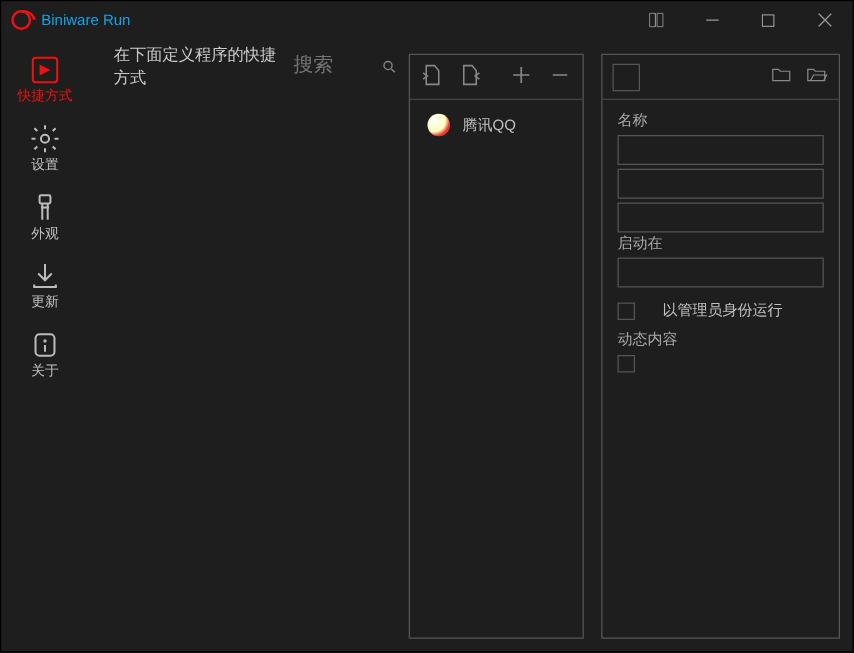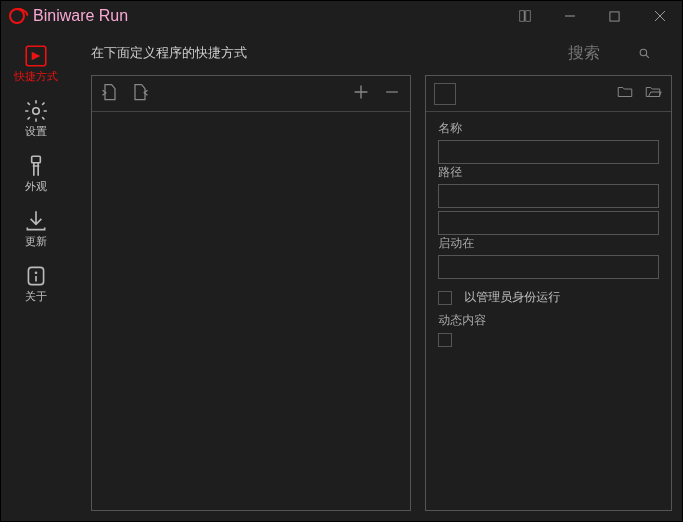--- a/index.html
+++ b/index.html
@@ -23,21 +23,21 @@
   border: 2px solid #e11;
   border-radius: 50%;
   margin-right: 8px;
   position: relative;
 }
 .logo::after{
   content:""; position:absolute; left:-2px; top:-2px; width:16px; height:16px;
   border:2px solid transparent; border-top-color:#e11; border-radius:50%;
   transform: rotate(30deg);
 }
-.title { color: #f9a8d4; font-size: 16px; text-align: center; }
+.title { color: #0ea5e9; font-size: 12px; text-align: center; }
 .title-spacer { flex: 1; }
 .titlebar-btn {
   width: 45px; height: 30px;
   display: flex; align-items: center; justify-content: center;
   color: #999;
 }
 .titlebar-btn svg { stroke: #999; fill: none; }
 .main {
   display: flex;
   height: calc(100% - 30px);
@@ -51,21 +51,21 @@
 .side-item {
   display: flex; flex-direction: column; align-items: center;
   gap: 0; cursor: pointer;
 }
 .side-item.active { color: #e11; }
 .side-item.active svg { stroke: #e11; }
 .side-item svg { stroke: #bbb; fill: none; stroke-width: 1.5; }
 .side-label { font-size: 11px; }
 .content {
   flex: 1;
-  display: flex; flex-direction: column;
+  display: flex; 
   padding: 6px 10px 10px 20px;
 }
 .headerrow {
   display: flex; align-items: center;
   height: 32px;
 }
 .instruction { color: #ccc; font-size: 13px; }
 .searchbox {
   margin-left: auto;
   width: 110px; height: 22px;
@@ -127,21 +127,21 @@
 .icon-slot{
   width:22px; height:22px; border:1px solid #555;
 }
 .field-label { color: #aaa; font-size: 12px; margin-top: 0; }
 .field-input {
   height: 24px; border: 1px solid #555;
   background: transparent; margin-top: 3px;
   color: #ccc; padding: 0 4px; font-size:12px;
 }
 .checkbox-row {
-  display: flex; align-items: center; gap: 12px;
+  display: flex; align-items: center; gap: 22px;
   margin-top: 10px;
 }
 .checkbox {
   width: 14px; height: 14px;
   border: 1px solid #555; background: transparent;
 }
 </style>
 </head>
 <body>
 
@@ -235,39 +235,42 @@
               </svg></span>
           <div class="spacer"></div>
           <span><svg width="22" height="22" viewBox="0 0 24 24">
                 <path d="M12 5v14M5 12h14"></path>
               </svg></span>
           <span><svg width="20" height="20" viewBox="0 0 24 24">
                 <path d="M5 12h14"></path>
               </svg></span>
         </div>
         <div class="list">
+          <div class="list-item">
+            <div class="app-icon qq-icon"></div>
+            <span>腾讯QQ</span>
+          </div>
         </div>
       </div>
 
       <div class="pane pane-right">
         <div class="form-head">
           <div class="icon-slot"></div>
           <div class="spacer"></div>
           <span><svg width="20" height="18" viewBox="0 0 24 24">
                 <path d="M3 6h6l2 2h10v10H3z"></path>
               </svg></span>
           <span><svg width="20" height="18" viewBox="0 0 24 24">
                 <path d="M3 6h6l2 2h10v10H3z"></path>
                 <path d="M6 18l3-6h14l-3 6"></path>
               </svg></span>
         </div>
         <div class="form">
           <div class="field-label">名称</div>
           <input class="field-input" value="" style="">
-          <div class="field-label">路径</div>
           <input class="field-input" value="" style="">
           <input class="field-input" value="" style="">
           <div class="field-label">启动在</div>
           <input class="field-input" value="" style="">
           <div class="checkbox-row">
             <div class="checkbox"></div>
             <span>以管理员身份运行</span>
           </div>
           <div class="field-label" style="margin-top:6px">动态内容</div>
           <div class="checkbox" style="margin-top:4px"></div>

